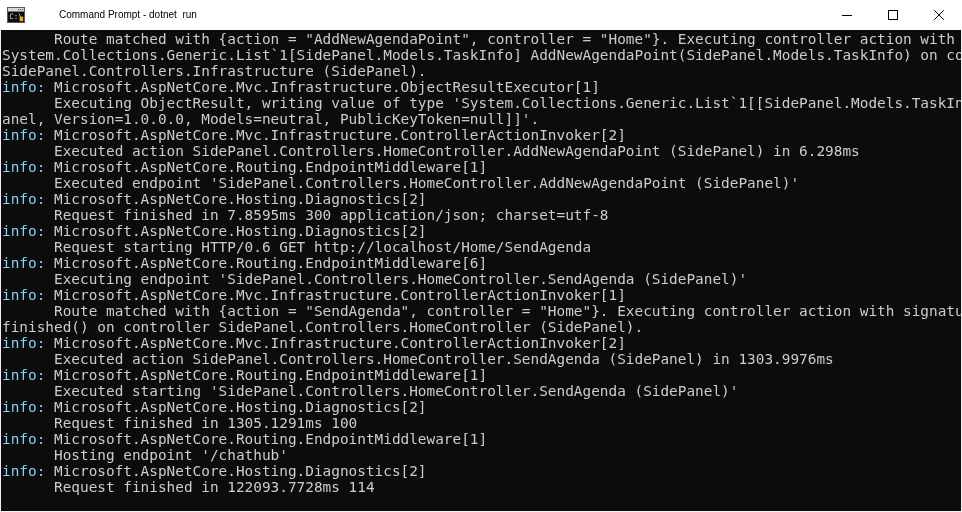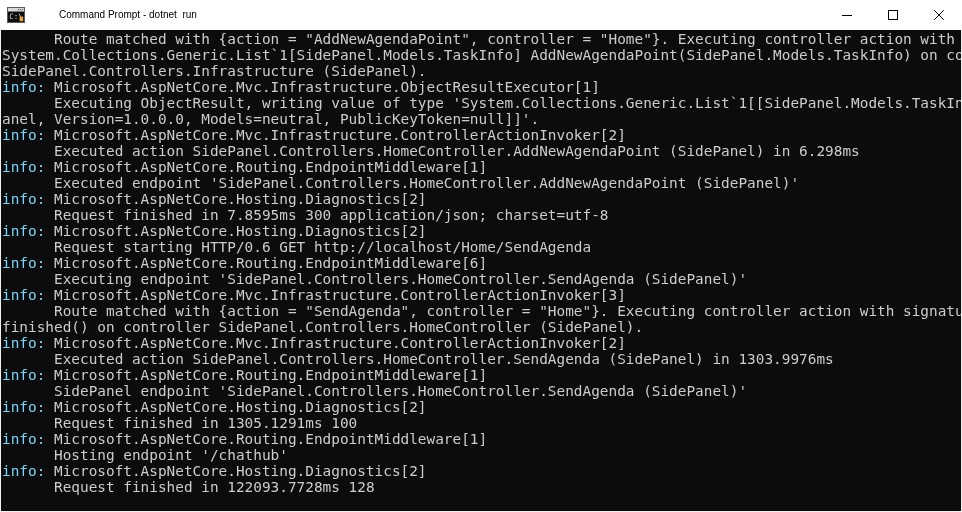--- a/index.html
+++ b/index.html
@@ -164,29 +164,29 @@
         <div class="line"><span class="sev">info: </span><span class="rest">Microsoft.AspNetCore.Mvc.Infrastructure.ControllerActionInvoker[2]</span></div>
         <div class="line"><span class="rest">      Executed action SidePanel.Controllers.HomeController.AddNewAgendaPoint (SidePanel) in 6.298ms</span></div>
         <div class="line"><span class="sev">info: </span><span class="rest">Microsoft.AspNetCore.Routing.EndpointMiddleware[1]</span></div>
         <div class="line"><span class="rest">      Executed endpoint 'SidePanel.Controllers.HomeController.AddNewAgendaPoint (SidePanel)'</span></div>
         <div class="line"><span class="sev">info: </span><span class="rest">Microsoft.AspNetCore.Hosting.Diagnostics[2]</span></div>
         <div class="line"><span class="rest">      Request finished in 7.8595ms 300 application/json; charset=utf-8</span></div>
         <div class="line"><span class="sev">info: </span><span class="rest">Microsoft.AspNetCore.Hosting.Diagnostics[2]</span></div>
         <div class="line"><span class="rest">      Request starting HTTP/0.6 GET http://localhost/Home/SendAgenda</span></div>
         <div class="line"><span class="sev">info: </span><span class="rest">Microsoft.AspNetCore.Routing.EndpointMiddleware[6]</span></div>
         <div class="line"><span class="rest">      Executing endpoint 'SidePanel.Controllers.HomeController.SendAgenda (SidePanel)'</span></div>
-        <div class="line"><span class="sev">info: </span><span class="rest">Microsoft.AspNetCore.Mvc.Infrastructure.ControllerActionInvoker[3]</span></div>
+        <div class="line"><span class="sev">info: </span><span class="rest">Microsoft.AspNetCore.Mvc.Infrastructure.ControllerActionInvoker[1]</span></div>
         <div class="line"><span class="rest">      Route matched with {action = "SendAgenda", controller = "Home"}. Executing controller action with signature Void S</span></div>
         <div class="line"><span class="rest">finished() on controller SidePanel.Controllers.HomeController (SidePanel).</span></div>
         <div class="line"><span class="sev">info: </span><span class="rest">Microsoft.AspNetCore.Mvc.Infrastructure.ControllerActionInvoker[2]</span></div>
         <div class="line"><span class="rest">      Executed action SidePanel.Controllers.HomeController.SendAgenda (SidePanel) in 1303.9976ms</span></div>
         <div class="line"><span class="sev">info: </span><span class="rest">Microsoft.AspNetCore.Routing.EndpointMiddleware[1]</span></div>
-        <div class="line"><span class="rest">      SidePanel endpoint 'SidePanel.Controllers.HomeController.SendAgenda (SidePanel)'</span></div>
+        <div class="line"><span class="rest">      Executed starting 'SidePanel.Controllers.HomeController.SendAgenda (SidePanel)'</span></div>
         <div class="line"><span class="sev">info: </span><span class="rest">Microsoft.AspNetCore.Hosting.Diagnostics[2]</span></div>
         <div class="line"><span class="rest">      Request finished in 1305.1291ms 100</span></div>
         <div class="line"><span class="sev">info: </span><span class="rest">Microsoft.AspNetCore.Routing.EndpointMiddleware[1]</span></div>
         <div class="line"><span class="rest">      Hosting endpoint '/chathub'</span></div>
         <div class="line"><span class="sev">info: </span><span class="rest">Microsoft.AspNetCore.Hosting.Diagnostics[2]</span></div>
-        <div class="line"><span class="rest">      Request finished in 122093.7728ms 128</span></div>
+        <div class="line"><span class="rest">      Request finished in 122093.7728ms 114</span></div>
       </div>
   </div>
 
 </div>
 
 </body></html>

